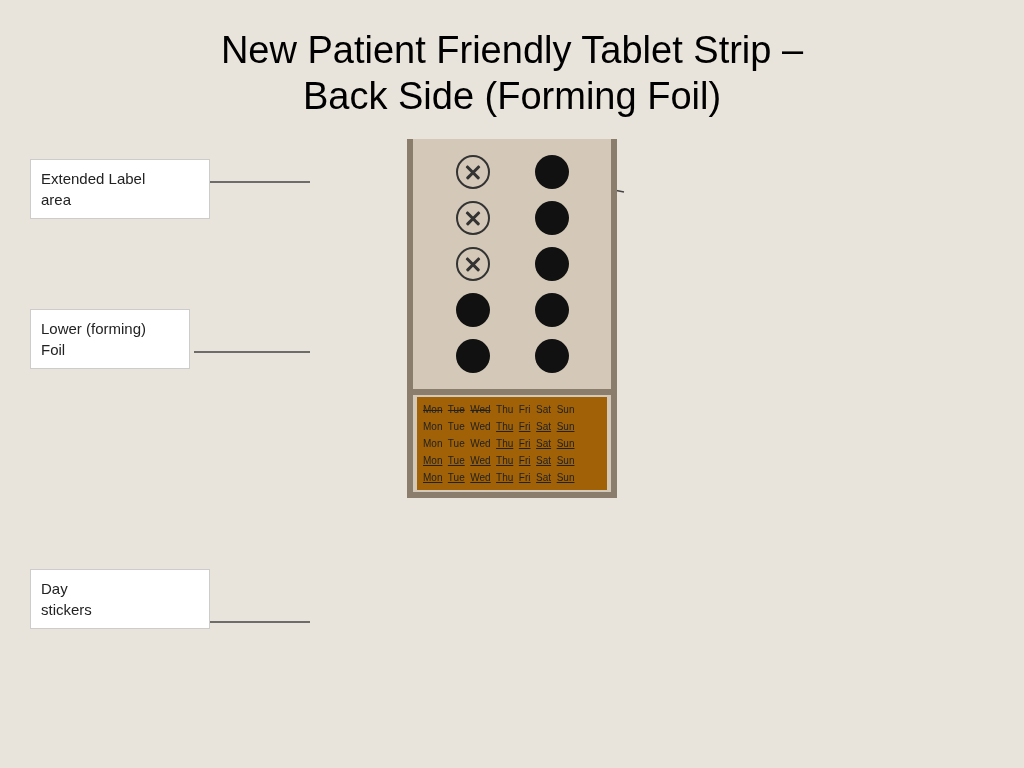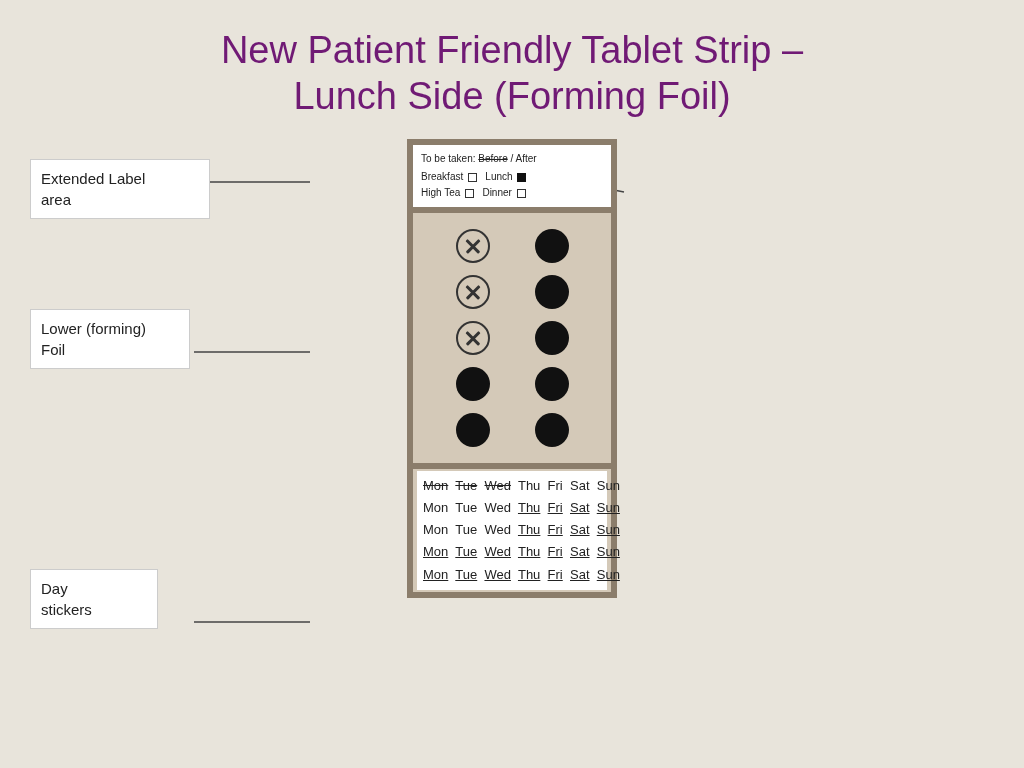--- a/index.html
+++ b/index.html
@@ -10,21 +10,21 @@
       width: 1024px;
       height: 768px;
       overflow: hidden;
       position: relative;
     }
 
     .page-title {
       text-align: center;
       font-size: 38px;
       font-weight: 400;
-      color: #701a75;
+      color: #000000;
       padding: 28px 80px 20px;
       line-height: 1.2;
     }
 
     .main-content {
       position: relative;
       width: 100%;
       height: calc(768px - 130px);
     }
 
@@ -129,23 +129,23 @@
 
     
     .day-section {
       border: 6px solid #8b7d6b;
       border-top: none;
       background: #d4c9b8;
       padding: 2px 4px;
     }
 
     .day-inner {
-      background: #ffffff;
+      background: #a16207;
       padding: 4px 6px;
-      font-size: 13px;
+      font-size: 10px;
       color: #222;
       line-height: 1.7;
     }
 
     .day-row {
       white-space: nowrap;
     }
 
     .day-strike { text-decoration: line-through; }
     .day-underline { text-decoration: underline; }
@@ -169,21 +169,21 @@
 
     .annotation-foil {
       left: 30px;
       top: 170px;
       width: 160px;
     }
 
     .annotation-day {
       left: 30px;
       top: 430px;
-      width: 128px;
+      width: 180px;
     }
 
     .annotation-right {
       right: 20px;
       top: 10px;
       width: 200px;
       font-size: 15px;
       line-height: 1.5;
     }
 
@@ -195,21 +195,21 @@
       width: 100%;
       height: 100%;
       pointer-events: none;
     }
   </style>
 </head>
 <body>
 
 <h1 class="page-title">
   <span>New Patient Friendly Tablet Strip –</span><br>
-  <span>Lunch Side (Forming Foil)</span>
+  <span>Back Side (Forming Foil)</span>
 </h1>
 
 <div class="main-content">
 
   <svg class="connectors">
 
     <line x1="194" y1="43" x2="310" y2="43" stroke="#444" stroke-width="1.5"></line>
 
     <line x1="194" y1="213" x2="310" y2="213" stroke="#444" stroke-width="1.5"></line>
 
@@ -229,35 +229,20 @@
   </div>
 
   <div class="annotation-box annotation-day">
     <span style="white-space:pre-line;">Day
 stickers</span>
   </div>
 
 
   <div class="strip-container">
 
-    <div class="label-section">
-      <div class="label-inner">
-        <div class="to-be-taken">
-          To be taken: <span class="strikethrough">Before</span> / After
-        </div>
-        <div>
-          Breakfast <span class="checkbox-empty"></span>
-          &nbsp; Lunch <span class="checkbox-filled"></span>
-        </div>
-        <div>
-          High Tea <span class="checkbox-empty"></span>
-          &nbsp; Dinner <span class="checkbox-empty"></span>
-        </div>
-      </div>
-    </div>
 
     <div class="foil-section">
       <div class="tablet-row">
         <div class="tablet-circle-x"></div>
         <div class="tablet-circle"></div>
       </div>
       <div class="tablet-row">
         <div class="tablet-circle-x"></div>
         <div class="tablet-circle"></div>
       </div>

